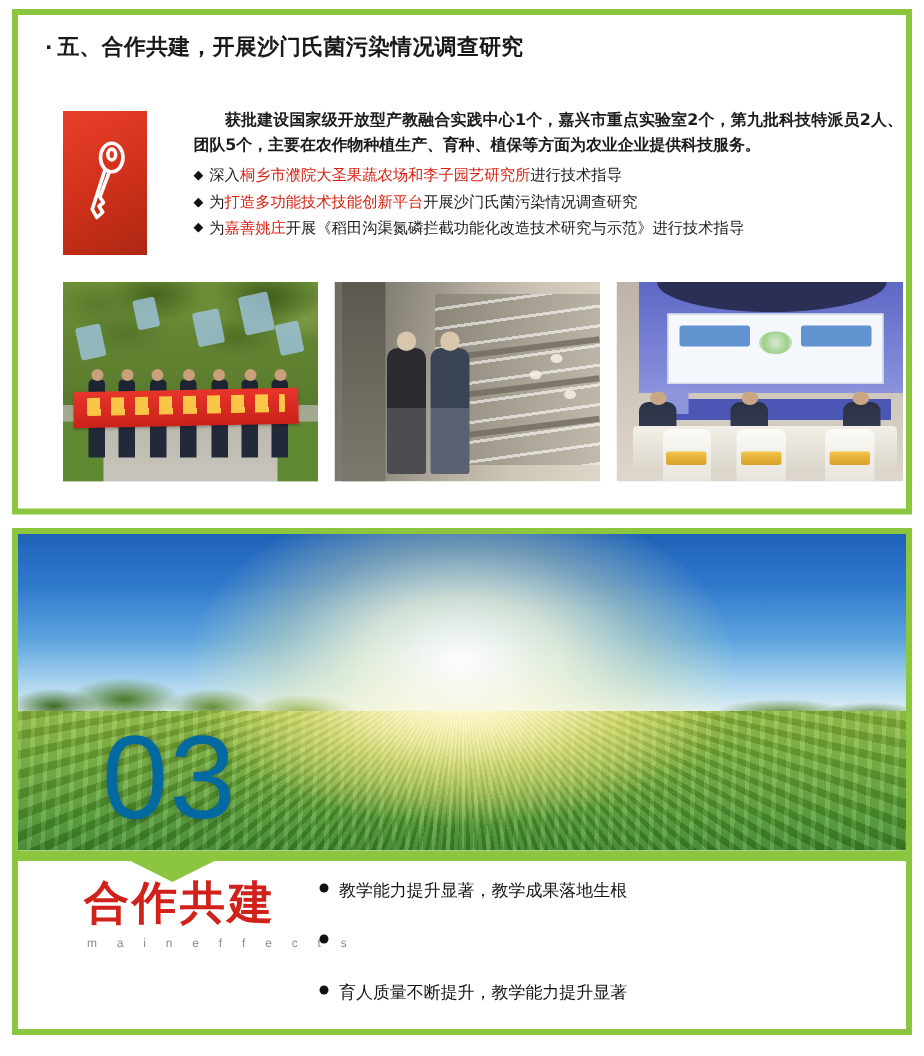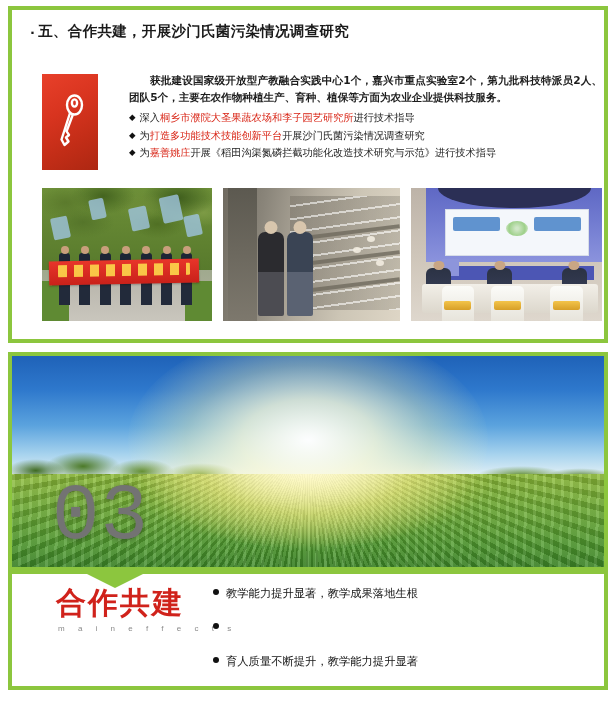--- a/index.html
+++ b/index.html
@@ -150,24 +150,24 @@
       radial-gradient(ellipse 48px 12px at 96% 78%,#4f7a27 0%,rgba(79,122,39,0) 74%);}
   .hero-field{position:absolute;left:0;bottom:0;width:100%;height:44%;
     background:
       radial-gradient(ellipse 300px 120px at 50% 0%,rgba(255,244,140,.95) 0%,rgba(232,226,90,.55) 30%,rgba(180,205,60,0) 62%),
       repeating-linear-gradient(92deg,rgba(255,255,255,.10) 0 3px,rgba(0,0,0,.07) 3px 9px),
       linear-gradient(#8fbd3a 0%,#6fae36 38%,#4f9b2f 78%,#3f8a29 100%);}
   .hero-rows{position:absolute;left:0;bottom:0;width:100%;height:44%;
     background:repeating-conic-gradient(from 0deg at 50% -40%,rgba(0,0,0,.13) 0deg 1.1deg,rgba(255,255,255,.10) 1.1deg 2.4deg);
     opacity:.85;}
   #hero-number{
-    position:absolute;left:40px;bottom:14px;
-    font-size:79px;font-weight:300;color:#737373;
+    position:absolute;left:56px;bottom:14px;
+    font-size:79px;font-weight:300;color:#0369a1;
     letter-spacing:1px;line-height:.9;
-    font-family:Liberation Mono, monospace;
+    font-family:Liberation Sans, sans-serif;
     text-shadow:0 1px 5px rgba(0,0,0,.28);
   }
 
   
   #green-bar{position:absolute;left:0;top:211px;width:100%;height:7px;background:#8cc63e;}
   #green-notch{position:absolute;left:73px;top:217px;width:0;height:0;
     border-left:30px solid transparent;border-right:30px solid transparent;
     border-top:15px solid #8cc63e;}
 
   

